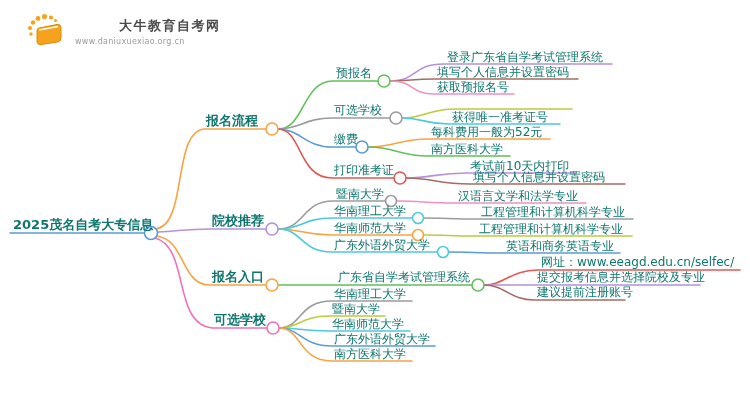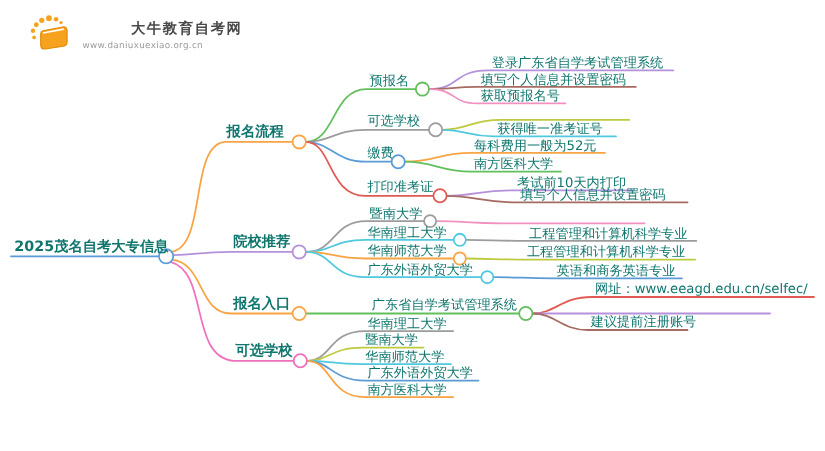--- a/index.html
+++ b/index.html
@@ -121,26 +121,28 @@
   <div class="lbl" style="left:431px;top:126px">每科费用一般为52元</div>
   <div class="lbl" style="left:431px;top:143px">南方医科大学</div>
   <div class="lbl" style="left:470px;top:160px">考试前10天内打印</div>
   <div class="lbl" style="left:473px;top:171px">填写个人信息并设置密码</div>
 
   <div class="lbl" style="left:336px;top:188px">暨南大学</div>
   <div class="lbl" style="left:334px;top:205px">华南理工大学</div>
   <div class="lbl" style="left:334px;top:222px">华南师范大学</div>
   <div class="lbl" style="left:334px;top:239px">广东外语外贸大学</div>
 
+  <div class="lbl" style="left:458px;top:190px">汉语言文学和法学专业</div>
   <div class="lbl" style="left:481px;top:206px">工程管理和计算机科学专业</div>
   <div class="lbl" style="left:479px;top:223px">工程管理和计算机科学专业</div>
   <div class="lbl" style="left:338px;top:271px">广东省自学考试管理系统</div>
 
   <div class="lbl" style="left:506px;top:240px">英语和商务英语专业</div>
   <div class="lbl" style="left:541px;top:256px">网址：www.eeagd.edu.cn/selfec/</div>
+  <div class="lbl" style="left:537px;top:271px">提交报考信息并选择院校及专业</div>
   <div class="lbl" style="left:537px;top:286px">建议提前注册账号</div>
 
   <div class="lbl" style="left:334px;top:288px">华南理工大学</div>
   <div class="lbl" style="left:332px;top:303px">暨南大学</div>
   <div class="lbl" style="left:332px;top:318px">华南师范大学</div>
   <div class="lbl" style="left:334px;top:333px">广东外语外贸大学</div>
   <div class="lbl" style="left:334px;top:348px">南方医科大学</div>
 
 </div>
 

